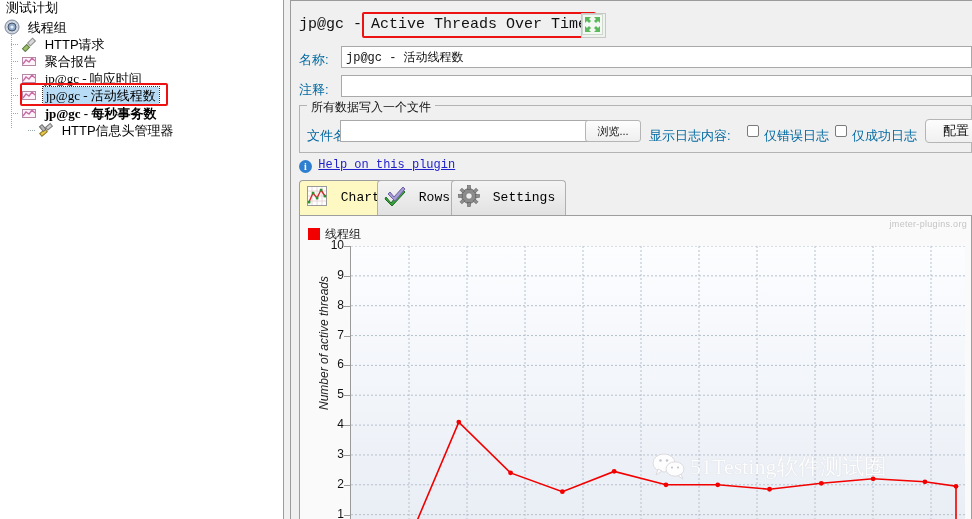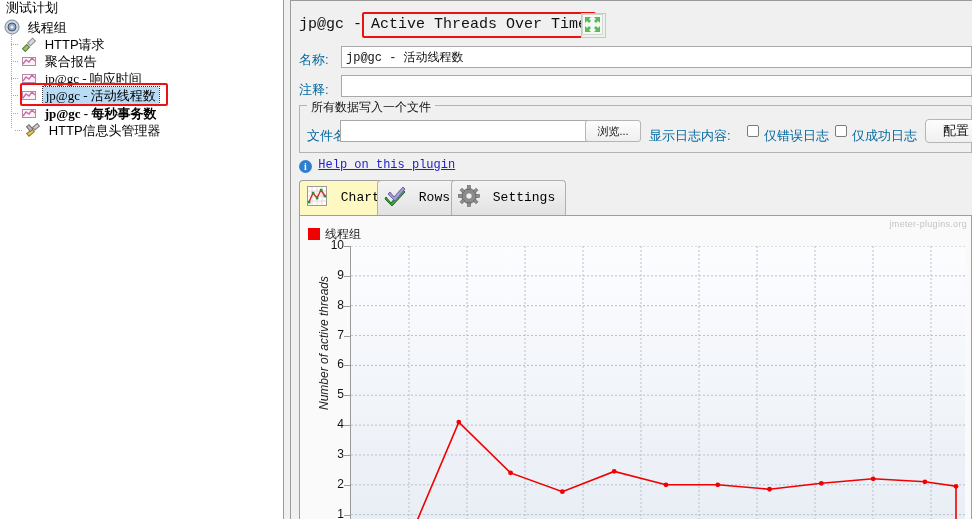--- a/index.html
+++ b/index.html
@@ -239,21 +239,21 @@
     <span class="tick"></span>
     <span class="ico" style="margin-left:21px;">
       <svg width="16" height="16" viewBox="0 0 16 16">
         <rect x="1.5" y="4.5" width="13" height="8" fill="#fdf3f8" stroke="#b489a8"></rect>
         <polyline points="2,11 5,7 8,9 11,5 14,8" fill="none" stroke="#c96ca6" stroke-width="1.3"></polyline>
       </svg>
     </span>
     <span class="tree-label" style="margin-left:4px;font-weight:bold;">jp@gc - 每秒事务数</span>
   </div>
 
-  <div class="tree-row" style="position:absolute;left:4px;top:122px;width:283px;">
+  <div class="tree-row" style="position:absolute;left:17px;top:122px;width:283px;">
     <span class="tick"></span>
     <span class="ico" style="margin-left:21px;">
       <svg width="16" height="16" viewBox="0 0 16 16">
         <rect x="2" y="9" width="7" height="3.4" transform="rotate(-40 5.5 10.7)" fill="#e6c84a" stroke="#8a7420"></rect>
         <rect x="8" y="3" width="6" height="3.4" transform="rotate(-40 11 4.7)" fill="#cfcfcf" stroke="#7a7a7a"></rect>
         <rect x="3" y="3" width="3.4" height="6" transform="rotate(-40 4.7 6)" fill="#b9b9b9" stroke="#6d6d6d"></rect>
       </svg>
     </span>
     <span class="tree-label cjk" style="margin-left:4px;">HTTP信息头管理器</span>
   </div>
@@ -425,14 +425,28 @@
         <div class="ytick" style="top: 201.095px;">4</div>
         <div class="ymark" style="top: 209.095px;"></div>
         <div class="ytick" style="top: 230.945px;">3</div>
         <div class="ymark" style="top: 238.945px;"></div>
         <div class="ytick" style="top: 260.794px;">2</div>
         <div class="ymark" style="top: 268.794px;"></div>
         <div class="ytick" style="top: 290.643px;">1</div>
         <div class="ymark" style="top: 298.643px;"></div>
       </div>
 
+    <div id="wechat-watermark">
+      <span id="wechat-glyph">
+        <svg width="34" height="28" viewBox="0 0 34 28">
+          <ellipse cx="12" cy="11" rx="11" ry="9" fill="#fff" stroke="#d9d9de" stroke-width="1"></ellipse>
+          <polygon points="6,17 4,23 10,19" fill="#fff" stroke="#d9d9de" stroke-width="1"></polygon>
+          <circle cx="8.5" cy="8.5" r="1.3" fill="#bfc2c8"></circle>
+          <circle cx="15" cy="8.5" r="1.3" fill="#bfc2c8"></circle>
+          <ellipse cx="23" cy="17" rx="9" ry="7.2" fill="#fff" stroke="#d9d9de" stroke-width="1"></ellipse>
+          <polygon points="29,22 31,27 26,24" fill="#fff" stroke="#d9d9de" stroke-width="1"></polygon>
+          <circle cx="20" cy="15.5" r="1.1" fill="#bfc2c8"></circle>
+          <circle cx="26" cy="15.5" r="1.1" fill="#bfc2c8"></circle>
+        </svg>
+      </span><span>51Testing软件测试圈</span>
+    </div>
   </div>
 </div>
 
 </body></html>

